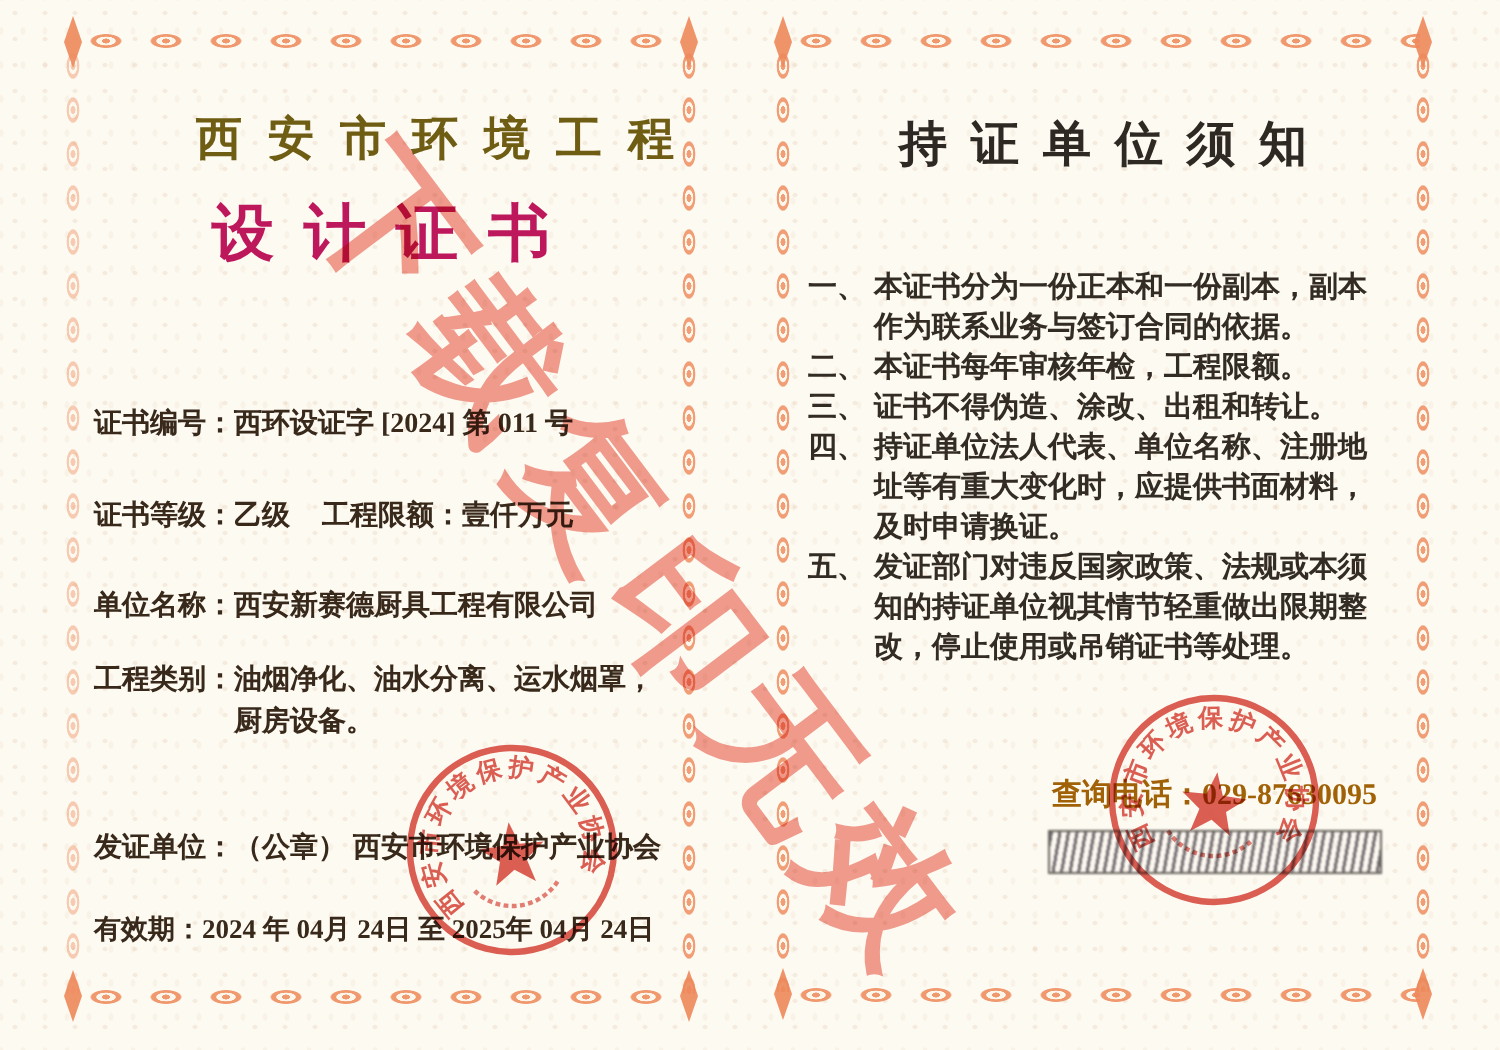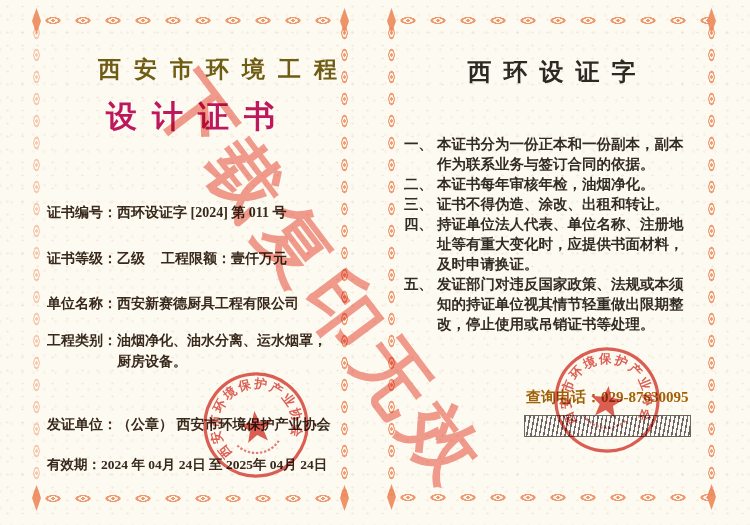--- a/index.html
+++ b/index.html
@@ -163,30 +163,30 @@
   <div class="page right">
     <div class="chain-h top"></div>
     <div class="chain-h bottom"></div>
     <div class="chain-v left"></div>
     <div class="chain-v right"></div>
     <div class="corner tl"></div>
     <div class="corner tr"></div>
     <div class="corner bl"></div>
     <div class="corner br"></div>
 
-    <div class="n-title">西环设证字</div>
+    <div class="n-title">持证单位须知</div>
 
     <div class="n-list">
       <div class="n-item">
         <span class="n-num">一、</span>
         <span class="n-txt">本证书分为一份正本和一份副本，副本作为联系业务与签订合同的依据。</span>
       </div>
       <div class="n-item">
         <span class="n-num">二、</span>
-        <span class="n-txt">本证书每年审核年检，油烟净化。</span>
+        <span class="n-txt">本证书每年审核年检，工程限额。</span>
       </div>
       <div class="n-item">
         <span class="n-num">三、</span>
         <span class="n-txt">证书不得伪造、涂改、出租和转让。</span>
       </div>
       <div class="n-item">
         <span class="n-num">四、</span>
         <span class="n-txt">持证单位法人代表、单位名称、注册地址等有重大变化时，应提供书面材料，及时申请换证。</span>
       </div>
       <div class="n-item">

